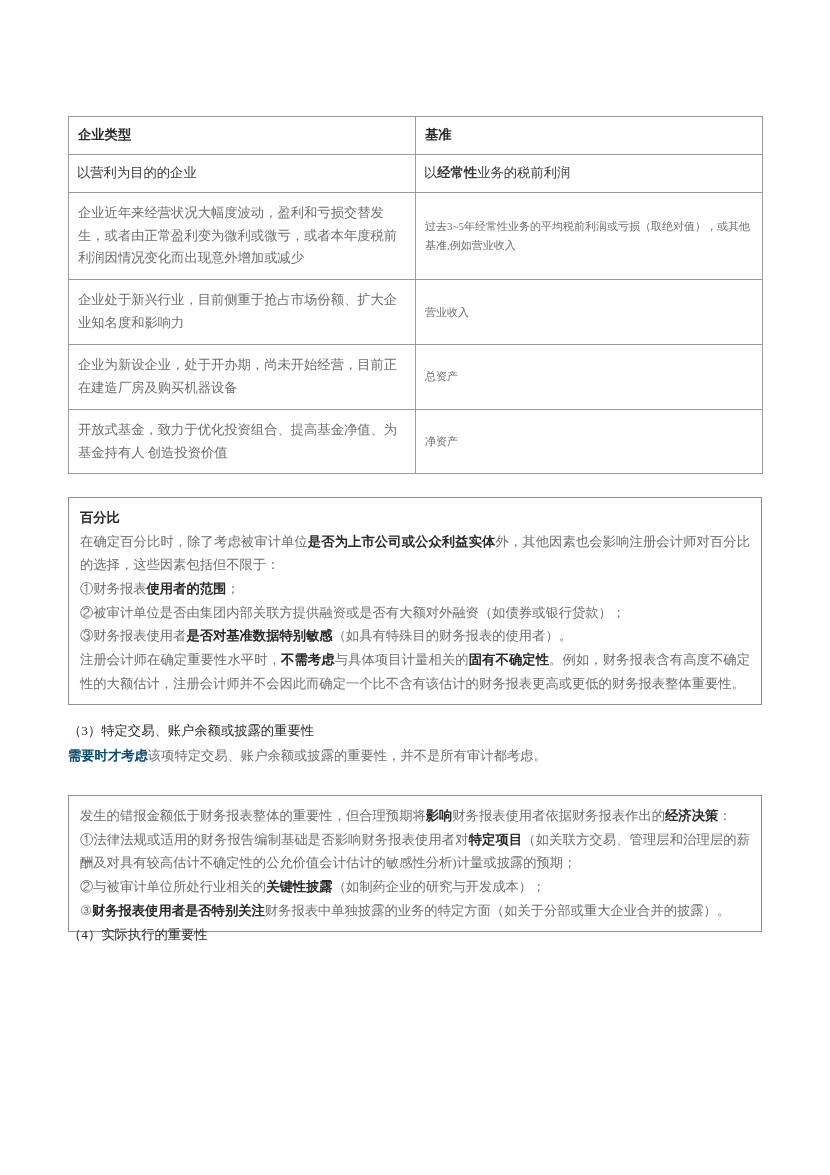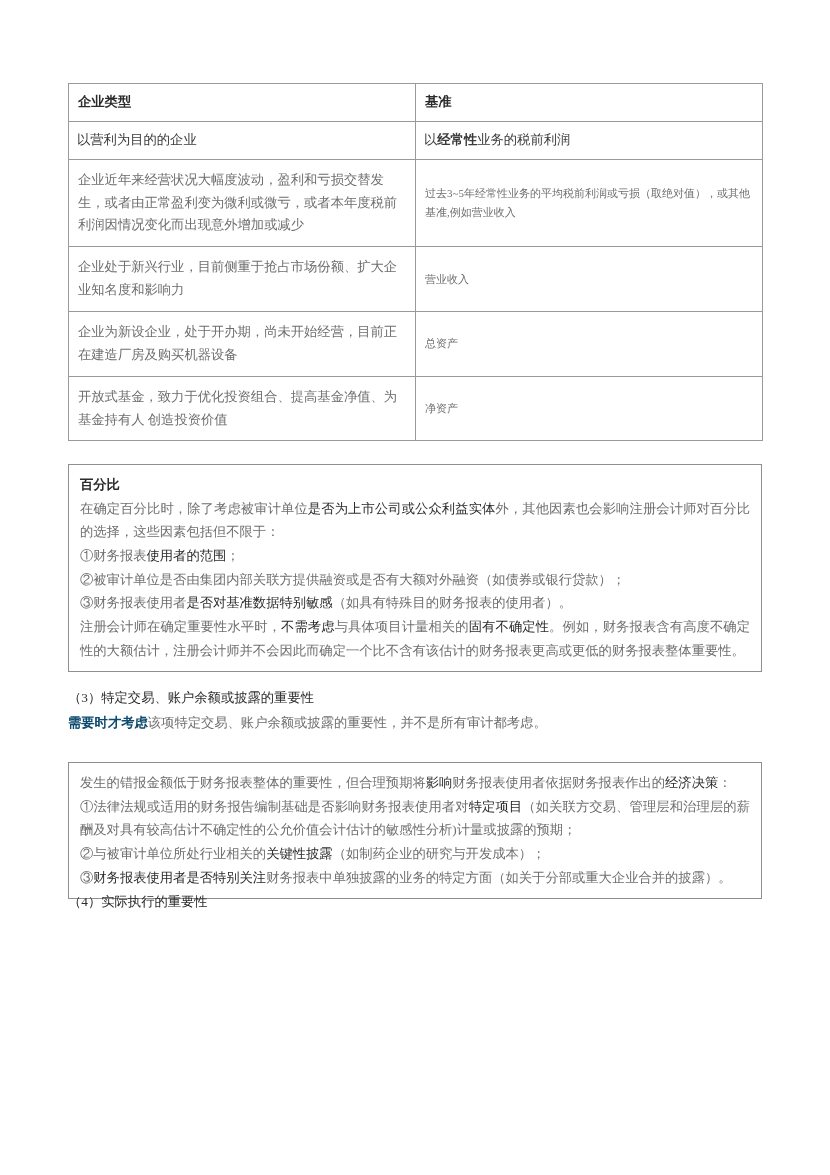--- a/index.html
+++ b/index.html
@@ -11,20 +11,21 @@
     height: 1175px;
     background: #ffffff;
     font-family: "Liberation Serif", "DejaVu Serif", serif;
     overflow: hidden;
   }
   .page {
     position: relative;
     width: 830px;
     height: 1086px;
     box-sizing: border-box;
+    margin-top: 33px;
   }
 
   
   .criteria-table {
     position: absolute;
     left: 68px;
     top: 83px;
     width: 694px;
     border-collapse: collapse;
     table-layout: fixed;
@@ -68,21 +69,21 @@
     line-height: 1.78;
     color: #6e6e6e;
     text-align: justify;
     text-justify: inter-ideograph;
   }
   .callout p.title {
     color: #2b2b2b;
     font-weight: bold;
     margin-bottom: 0;
   }
-  .callout p b { color: #2b2b2b; font-weight: normal; }
+  .callout p b { color: #2b2b2b; font-weight: bold; }
 
   #callout-percentage {
     left: 68px;
     top: 464px;
     width: 694px;
   }
   #callout-specific {
     left: 68px;
     top: 762px;
     width: 694px;

